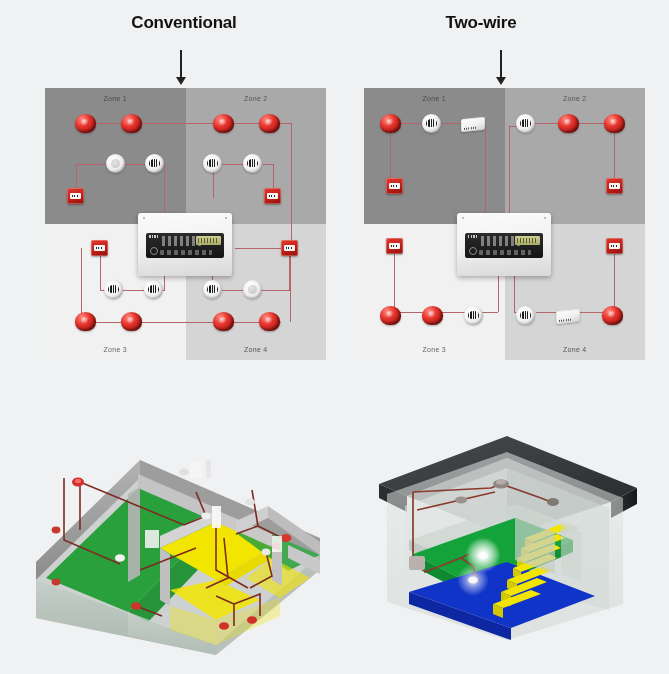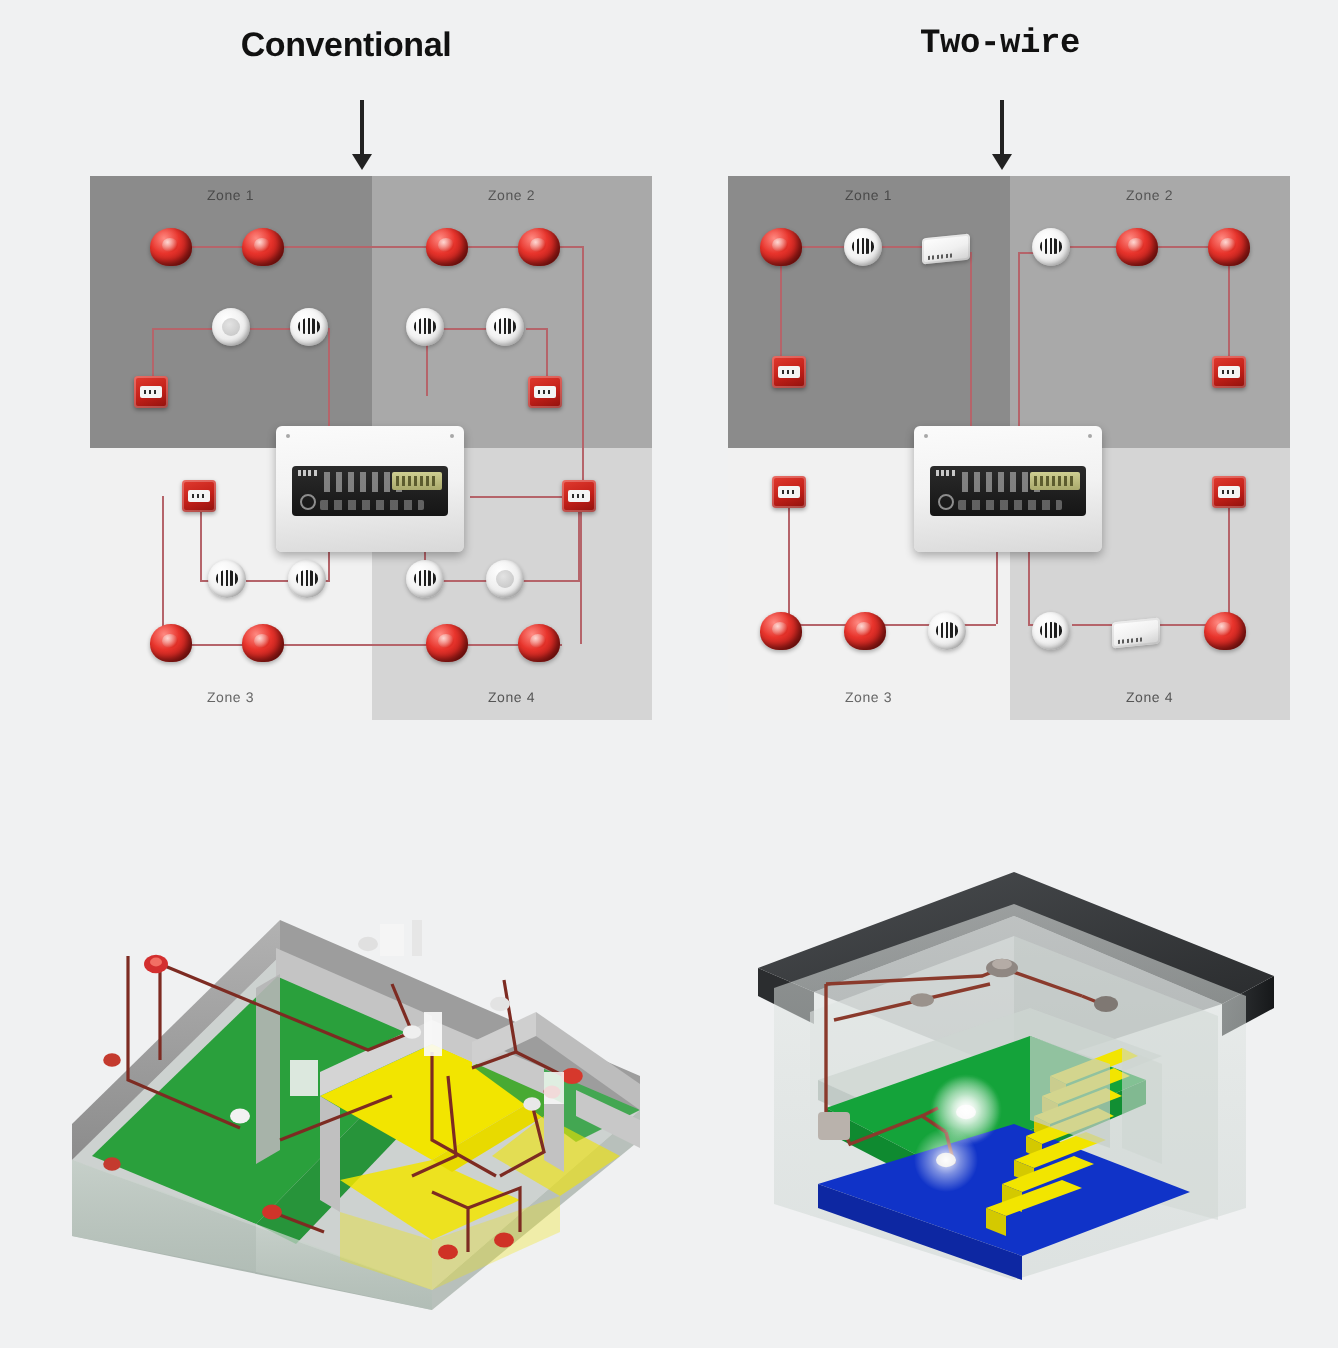--- a/index.html
+++ b/index.html
@@ -240,24 +240,24 @@
     border-radius: 50%;
     border: 1px solid #8d8d8d;
   }
 
   
   .render { position: absolute; }
 </style>
 </head>
 <body>
 
-<div class="col-title" style="left:98px; top:13px; width:150px;">Conventional</div>
+<div class="col-title" style="left:109px; top:13px; width:150px;">Conventional</div>
 <div class="arrow" style="left:180px; top:50px; height:28px;"></div>
 
-<div class="col-title" style="left:425px; top:13px; width:150px;font-family:Liberation Mono, monospace;">Two-wire</div>
+<div class="col-title" style="left:406px; top:13px; width:150px;">Two-wire</div>
 <div class="arrow" style="left:500px; top:50px; height:28px;"></div>
 
 <div class="board" style="left:45px; top:88px;">
   <div class="zone z1">
     <span class="zone-label">Zone 1</span>
   </div>
   <div class="zone z2">
     <span class="zone-label">Zone 2</span>
   </div>
   <div class="zone z3">

